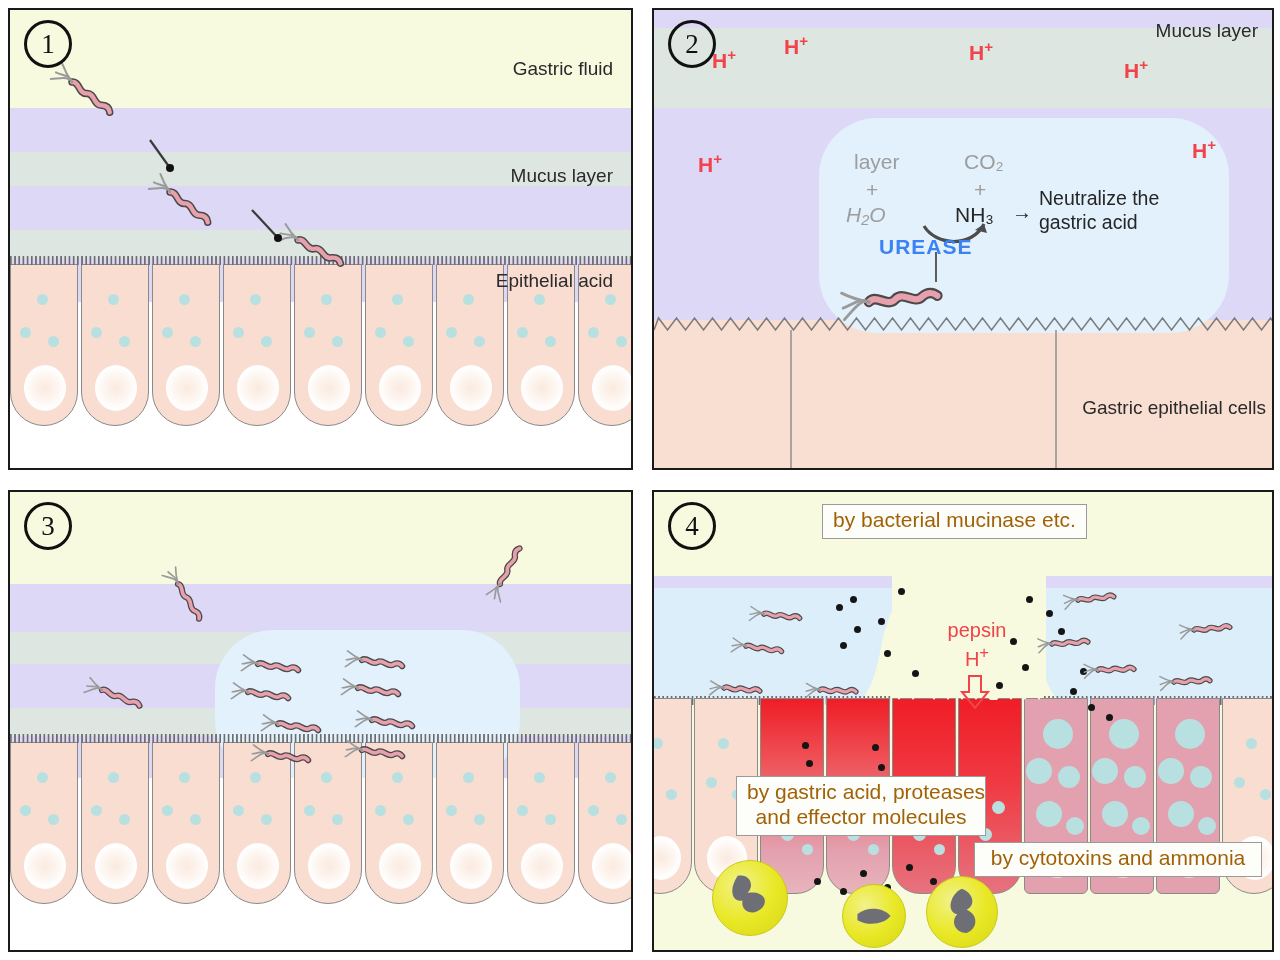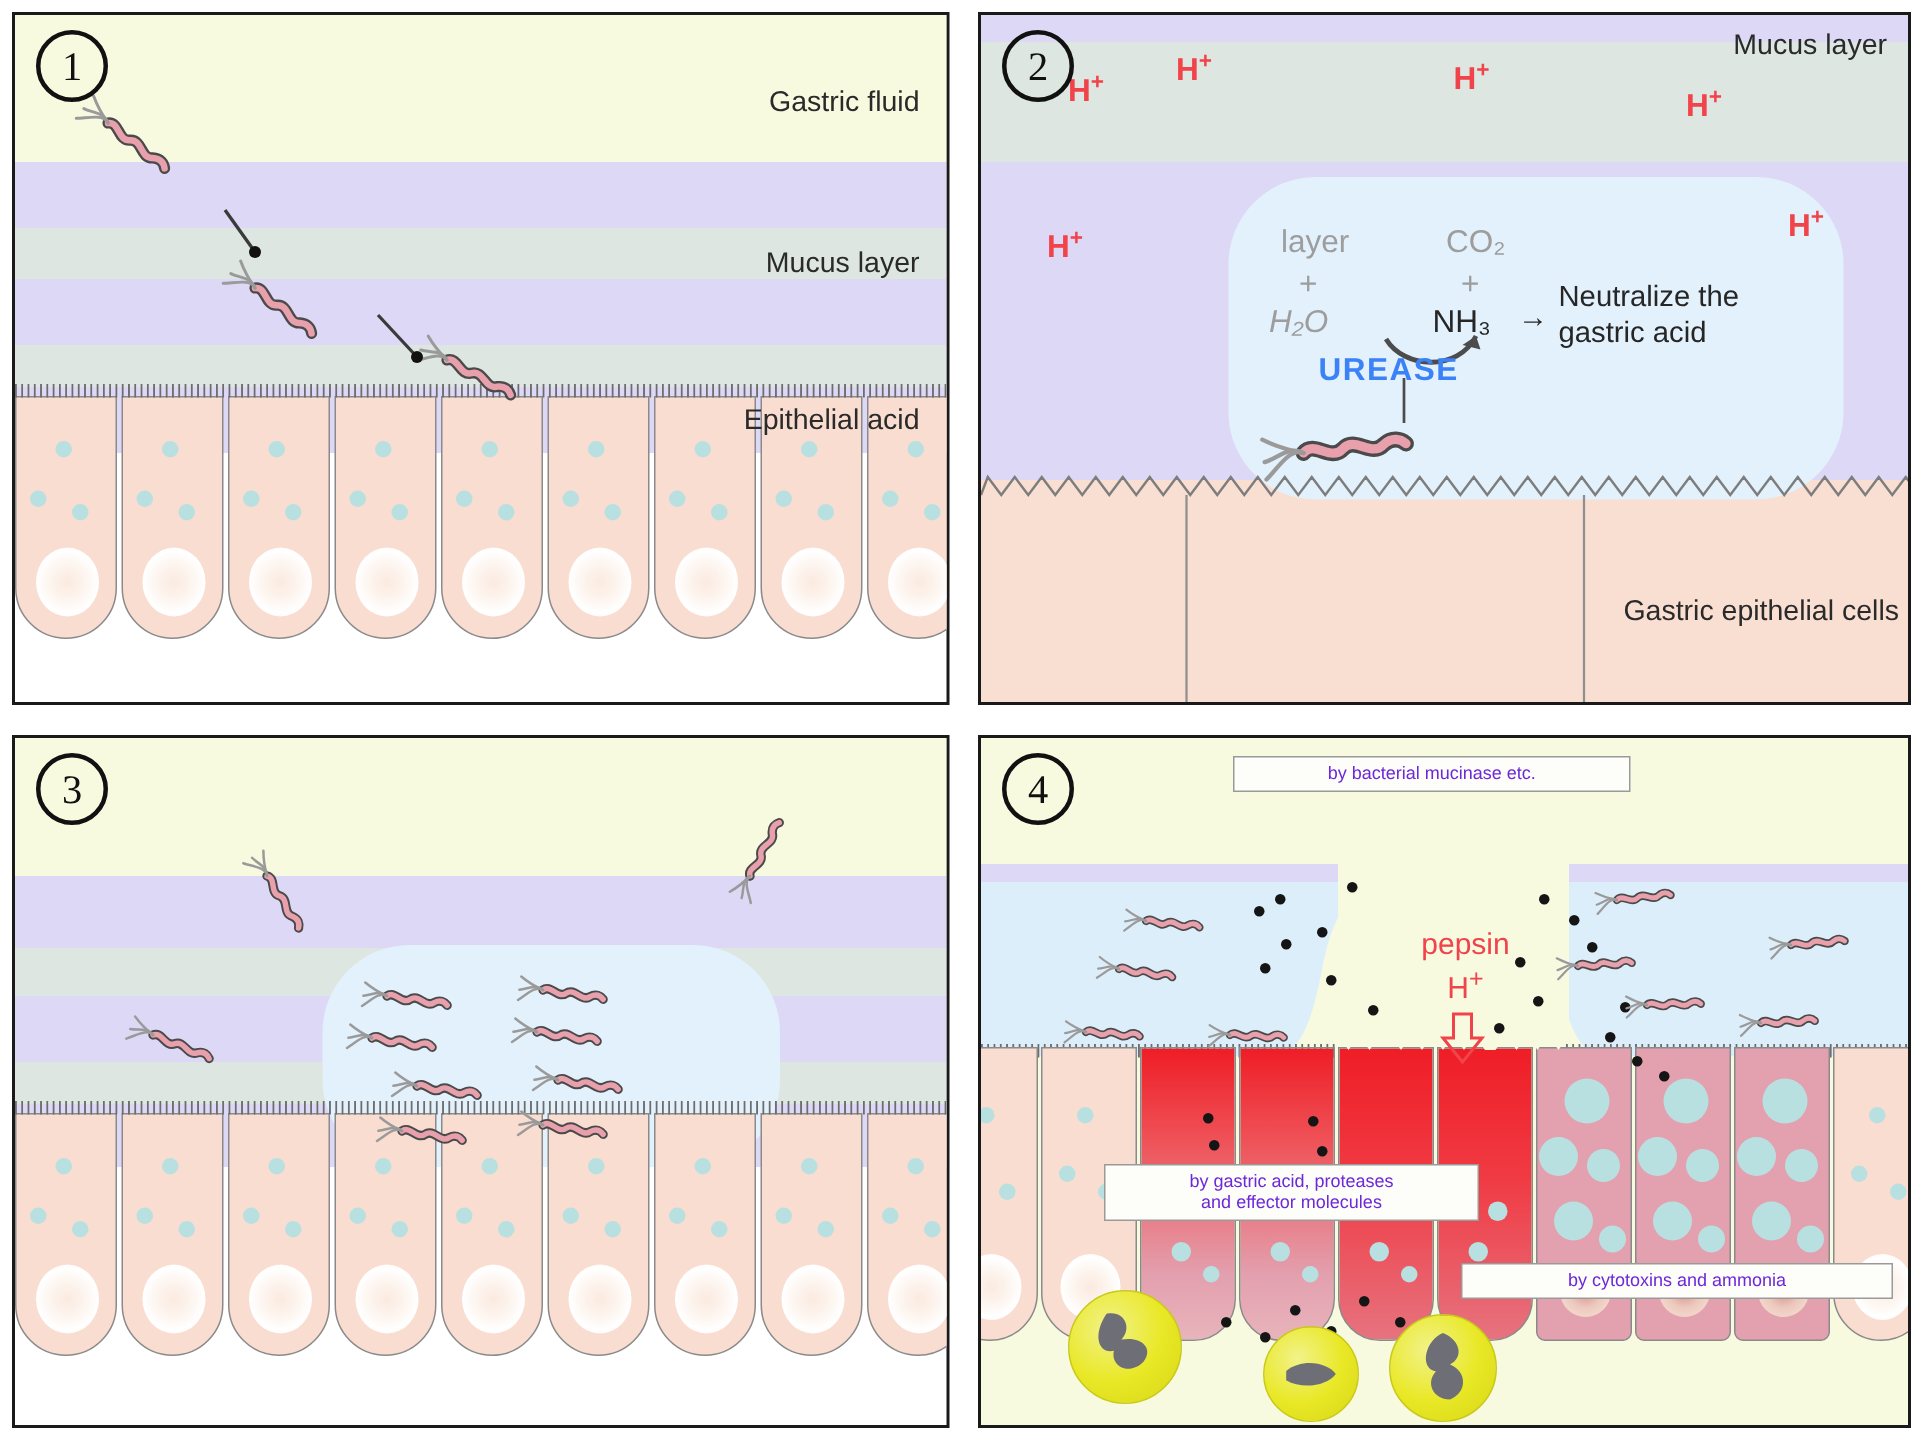--- a/index.html
+++ b/index.html
@@ -45,21 +45,21 @@
   .rx-bold{font-weight:bold;color:#3b82f6;letter-spacing:1px;}
 
   
   .hion{position:absolute;color:#f1434a;font-weight:bold;font-size:21px;z-index:50;}
   .hion sup{font-size:0.72em;}
 
   
   .boxlabel{position:absolute;z-index:70;background:#fdfdfa;border:1px solid #9a9a9a;
      padding:3px 10px 5px 10px;text-align:center;box-sizing:border-box;}
   .boxlabel .t1{font-size:20px;font-weight:bold;color:#121212;letter-spacing:0.4px;line-height:1.15;white-space:nowrap;}
-  .boxlabel .t2{font-size:12px;color:#6d28d9;line-height:1.18;white-space:nowrap;}
+  .boxlabel .t2{font-size:21px;color:#a16207;line-height:1.18;white-space:nowrap;}
   .plainlabel{position:absolute;z-index:70;background:#fdfdfa;border:1px solid #9a9a9a;
      padding:3px 9px 4px 9px;font-size:17.5px;color:#222;white-space:nowrap;}
   .pepsin{position:absolute;z-index:60;color:#f1434a;text-align:center;font-size:20px;line-height:1.25;}
   .dcell{position:absolute;box-sizing:border-box;border:1.5px solid #8a8a8a;z-index:16;}
   .dot{position:absolute;border-radius:50%;background:#151515;z-index:45;}
   .leuko{position:absolute;border-radius:50%;z-index:64;
      background:radial-gradient(circle at 36% 33%,#f2f28a 0%,#e9e826 52%,#d8d718 100%);
      border:1px solid #c9c918;}
 </style>
 </head>

